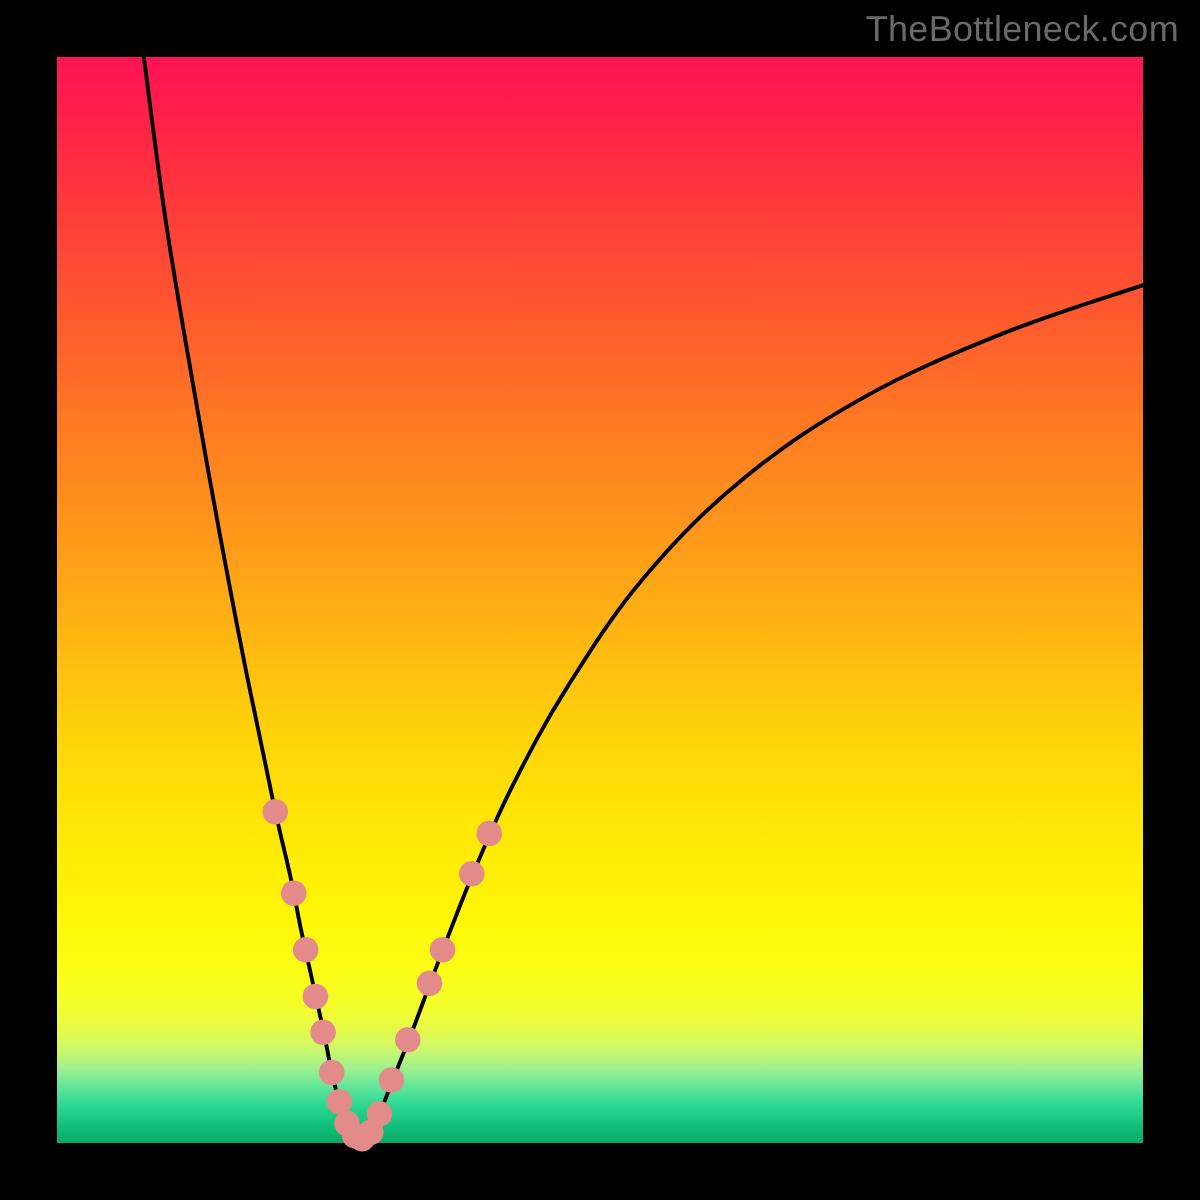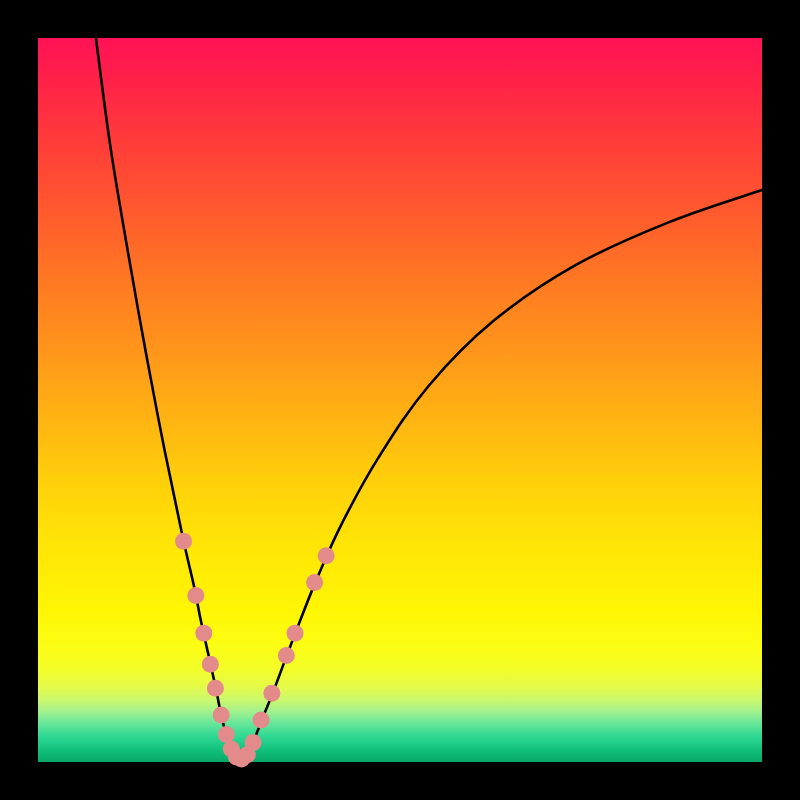--- a/index.html
+++ b/index.html
@@ -74,20 +74,21 @@
   }
   .dot {
     fill: #e38b8a;
     stroke: none;
   }
 </style>
 </head>
 <body>
 
 <div class="frame">
+  <div class="watermark">TheBottleneck.com</div>
   <div class="plot-area">
     <svg class="curves" viewBox="0 0 724 724">
       <g id="curve-group">
           <path class="curve" d="M 57.92 0.00 C 60.53 19.55, 66.54 69.50, 72.40 108.60 C 78.26 147.70, 83.98 179.41, 90.50 217.20 C 97.02 254.99, 102.08 283.37, 108.60 318.56 C 115.12 353.75, 120.18 380.10, 126.70 412.68 C 133.22 445.26, 139.59 475.45, 144.80 499.56 C 150.01 523.67, 152.40 531.63, 155.66 546.62 C 158.92 561.61, 160.29 570.44, 162.90 582.82 C 165.51 595.20, 167.53 603.67, 170.14 615.40 C 172.75 627.13, 175.16 637.55, 177.38 647.98 C 179.60 658.41, 180.75 665.50, 182.45 673.32 C 184.14 681.14, 185.23 685.95, 186.79 691.42 C 188.36 696.89, 189.57 699.82, 191.14 703.73 C 192.70 707.64, 193.66 710.14, 195.48 713.14 C 197.30 716.14, 200.23 719.08, 201.27 720.38"></path>
           <path class="curve" d="M 206.34 720.38 C 207.51 718.43, 210.51 714.34, 212.86 709.52 C 215.20 704.70, 216.77 700.11, 219.37 693.59 C 221.98 687.08, 224.34 680.88, 227.34 673.32 C 230.33 665.76, 232.51 660.72, 236.02 651.60 C 239.54 642.48, 242.45 634.37, 246.88 622.64 C 251.31 610.91, 254.78 601.43, 260.64 586.44 C 266.50 571.45, 271.64 557.62, 279.46 539.38 C 287.28 521.14, 293.13 506.58, 304.08 485.08 C 315.03 463.58, 324.64 444.68, 340.28 419.92 C 355.92 395.16, 370.11 372.28, 390.96 347.52 C 411.81 322.76, 430.06 303.86, 456.12 282.36 C 482.18 260.86, 504.48 245.65, 535.76 228.06 C 567.04 210.47, 596.00 198.30, 629.88 184.62 C 663.76 170.94, 707.06 157.90, 724.00 152.04"></path>
           <path class="curve" d="M 201.27 720.38 L 206.34 720.38"></path>
         </g>
       <g id="dot-group">
           <circle class="dot" cx="145.52" cy="503.18" r="8.5"></circle>
           <circle class="dot" cx="157.83" cy="557.48" r="8.5"></circle>

